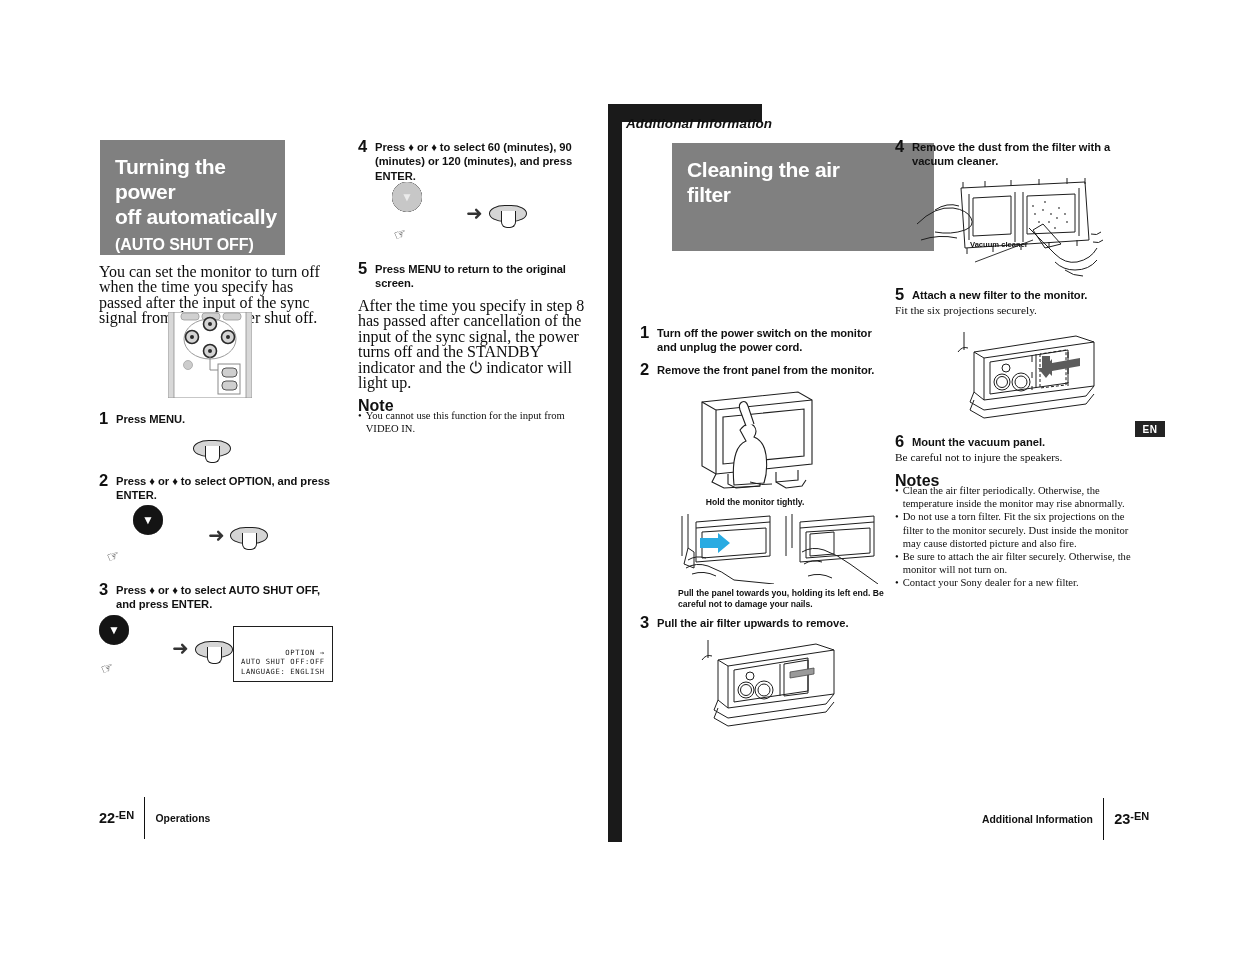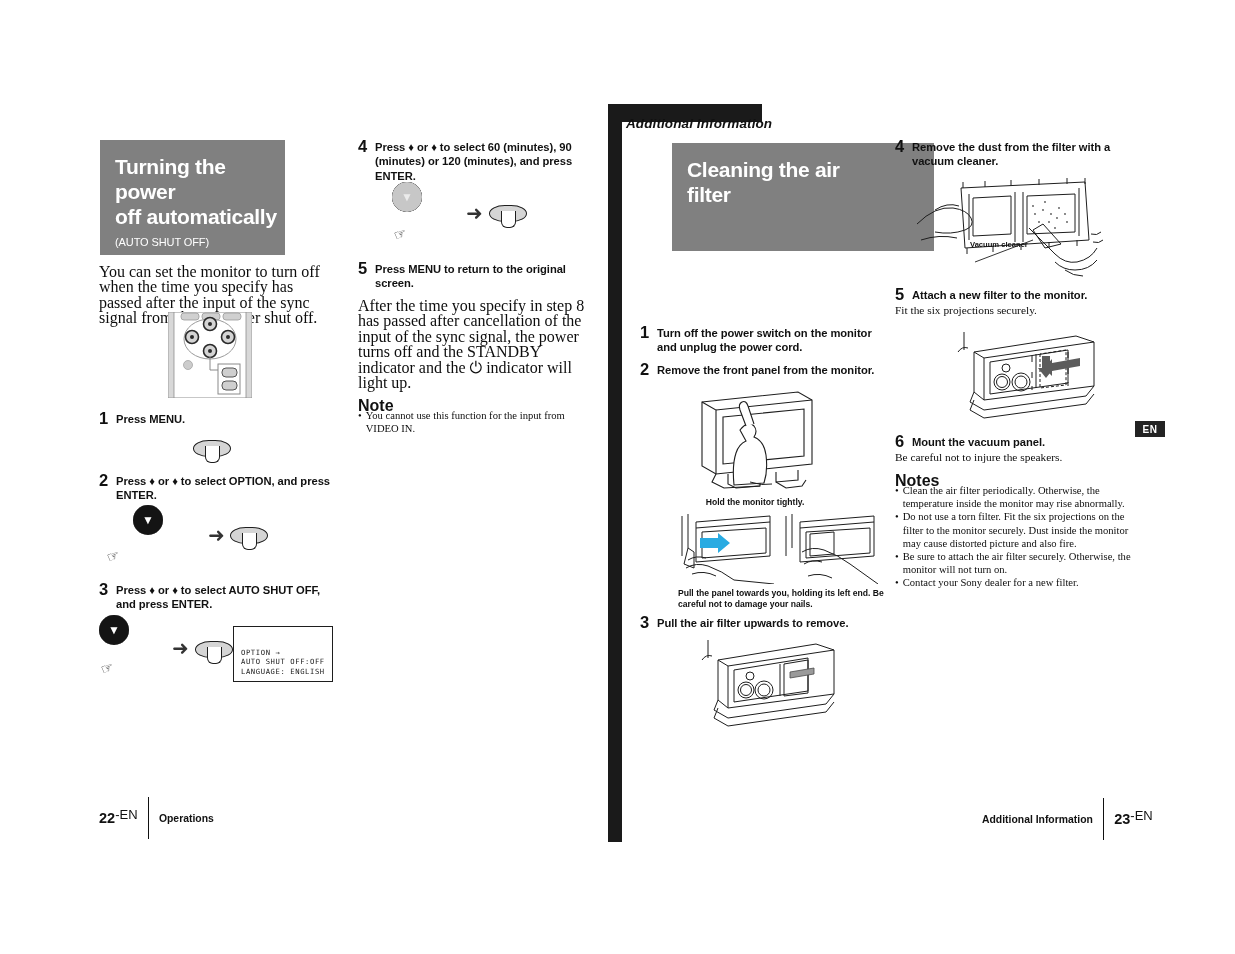--- a/index.html
+++ b/index.html
@@ -71,22 +71,22 @@
     background: #808080;
     color: #ffffff;
   }
   .title-block .t-line {
     font-size: 21px;
     font-weight: bold;
     line-height: 25px;
     letter-spacing: -0.3px;
   }
   .title-block .t-sub {
-    font-size: 11px;
-    font-weight: normal;
+    font-size: 16px;
+    font-weight: bold;
     letter-spacing: -0.1px;
     margin-top: 7px;
   }
   .body-text {
     position: absolute;
     font-family: "Liberation Serif", serif;
     font-size: 16px;
     line-height: 15.4px;
     color: #0d0d0d;
   }
@@ -162,22 +162,22 @@
     position: absolute;
     display: flex;
     align-items: center;
   }
   .footer .pg {
     font-size: 14.5px;
     font-weight: bold;
     color: #111;
   }
   .footer .pg sup {
-    font-size: 13px;
-    font-weight: normal;
+    font-size: 11px;
+    font-weight: bold;
     vertical-align: baseline;
     position: relative;
     top: -4px;
   }
   .footer .rule {
     width: 1.4px;
     background: #111;
     height: 42px;
     margin: 0 10px;
   }
@@ -362,21 +362,21 @@
         <span class="gl">▼</span>
       </div>
   </div>
   <div class="hand-cursor" style="left:101px; top:660px;">☞</div>
   <div class="big-arrow" style="left:172px; top:638px;">➜</div>
   <div class="enter-btn" style="left:195px; top:641px;">
     <div class="cap-top"></div>
     <div class="finger"></div>
   </div>
 
-  <div class="osd" style="left:233px; top:626px; width:100px; height:56px;">
+  <div class="osd" style="left:233px; top:626px; width:100px; height:56px;text-align:right;">
     <div class="osd-lines">
       <div>OPTION  →</div>
       <div>AUTO SHUT OFF:OFF</div>
       <div>LANGUAGE: ENGLISH</div>
     </div>
   </div>
 
   <div class="step" style="left:358px; top:140px; width:228px;">
     <span class="step-num">4</span>
     <div class="step-text">Press ♦ or ♦ to select 60 (minutes), 90 (minutes) or 120 (minutes), and press ENTER.</div>

